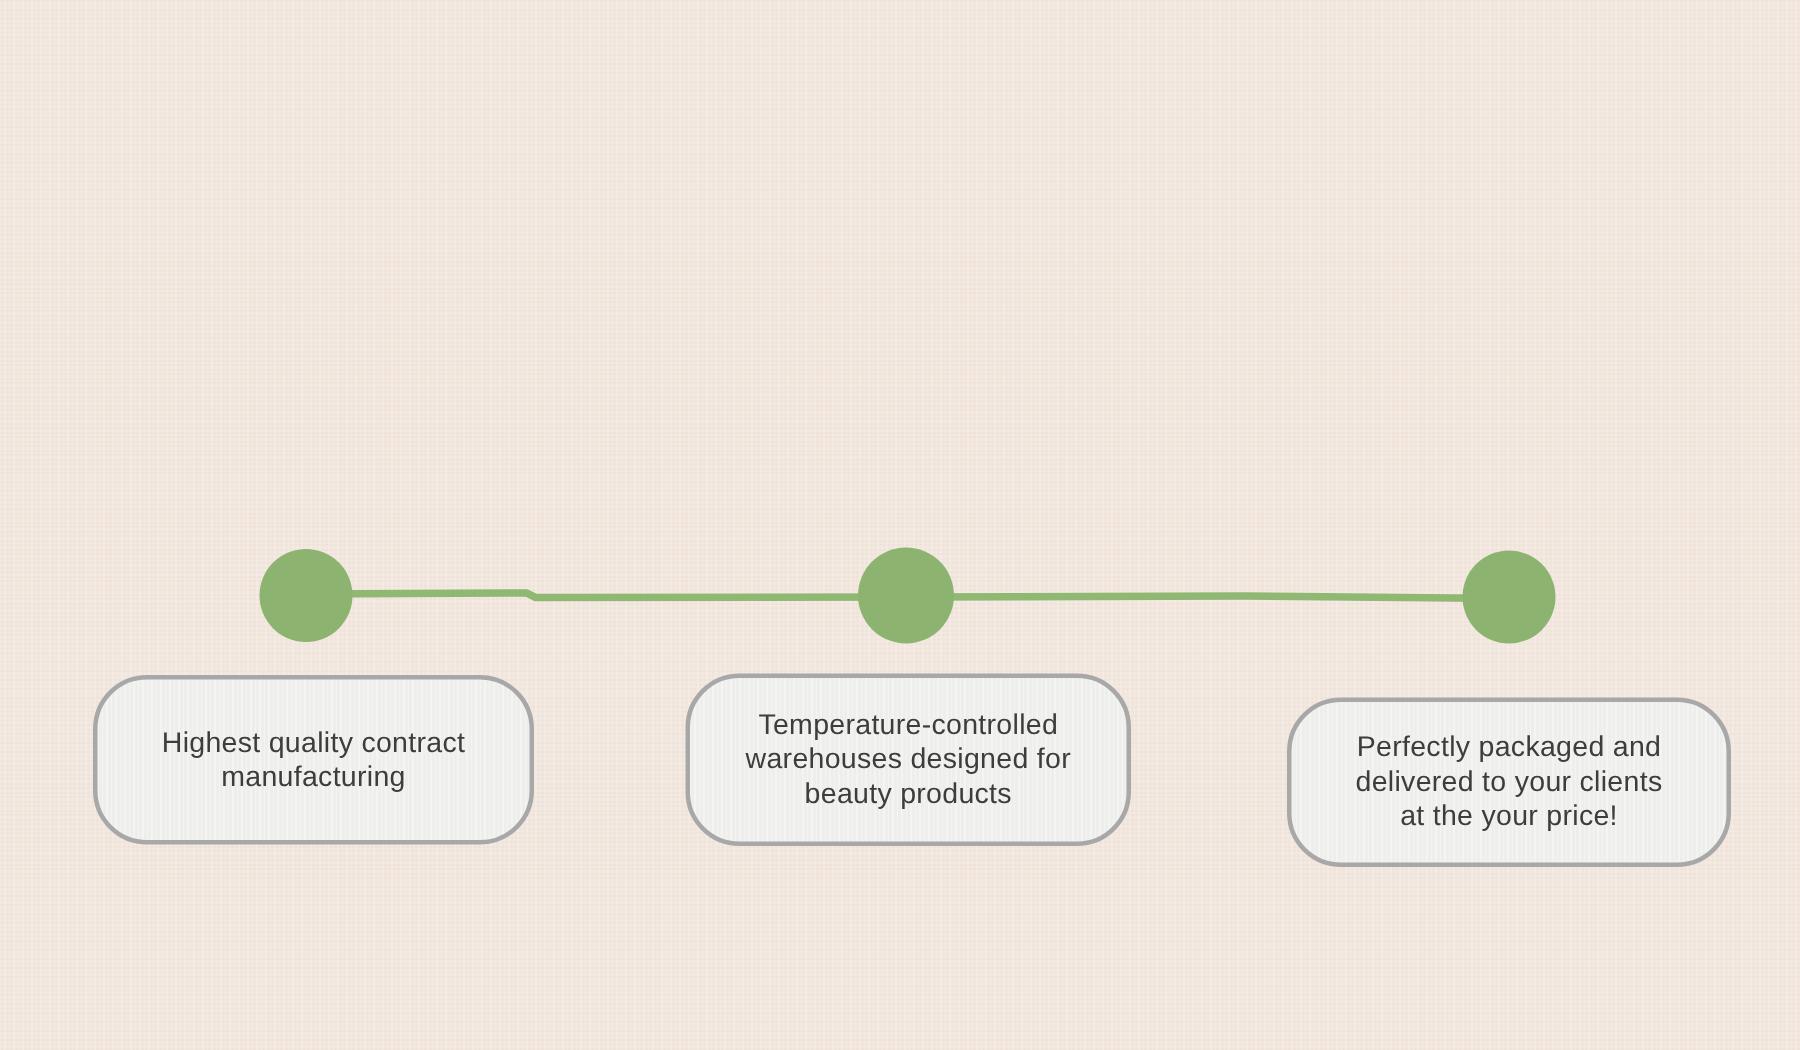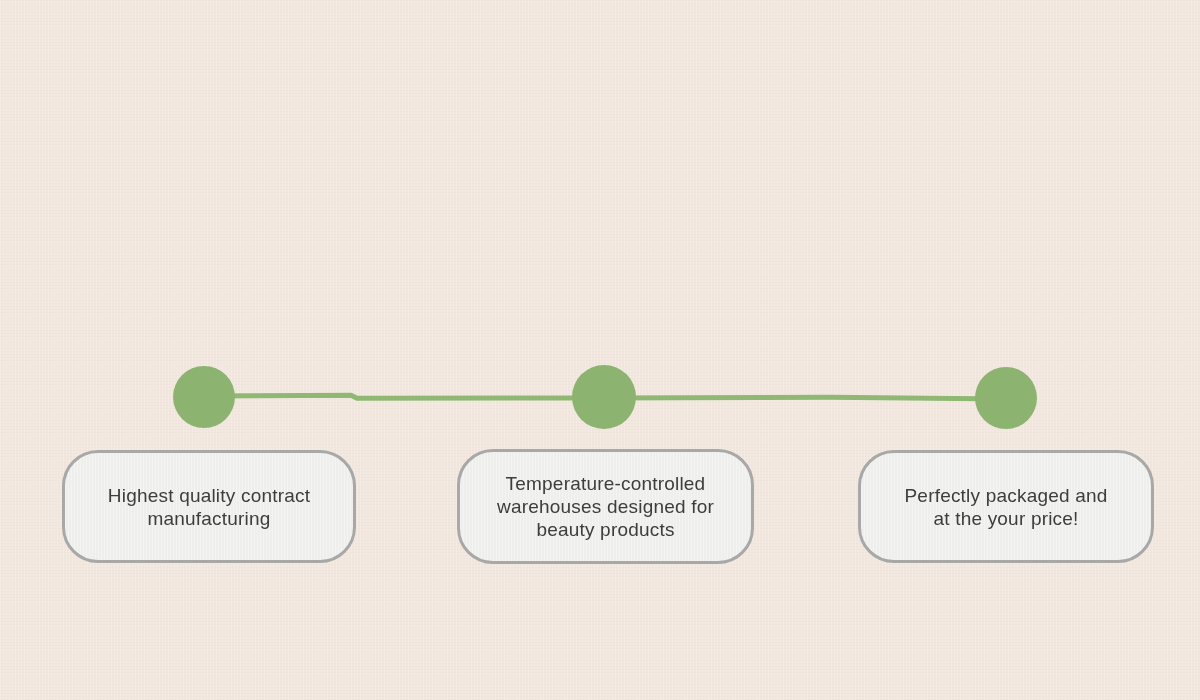--- a/index.html
+++ b/index.html
@@ -45,21 +45,21 @@
     justify-content: center;
     text-align: center;
     color: #3d3d3d;
     font-size: 19px;
     line-height: 23px;
     letter-spacing: 0.2px;
     padding: 0 14px;
   }
   .card-1 { left: 62px;  width: 294px; }
   .card-2 { left: 457px; width: 297px; height: 115px; top: 449px; }
-  .card-3 { left: 858px; width: 296px; }
+  .card-3 { left: 858px; width: 296px; margin-top: 15px; }
   .card span { display: block; }
 </style>
 </head>
 <body>
 
 <div class="stage">
 
   <svg class="timeline-svg" viewBox="0 0 1200 700" xmlns="http://www.w3.org/2000/svg">
     <path d="M 204 396 L 351 395.3 L 357 398.3 L 604 398 L 830 397.3 L 1006 399" fill="none" stroke-width="5" stroke-linecap="round" stroke="#8fb873"></path>
     <circle cx="204" cy="397" r="31" fill="#8cb470"></circle>
@@ -73,16 +73,17 @@
   </div>
 
   <div class="card card-2">
     <span>Temperature-controlled</span>
     <span>warehouses designed for</span>
     <span>beauty products</span>
   </div>
 
   <div class="card card-3">
     <span>Perfectly packaged and</span>
+    <span>delivered to your clients</span>
     <span>at the your price!</span>
   </div>
 
 </div>
 
 </body></html>

